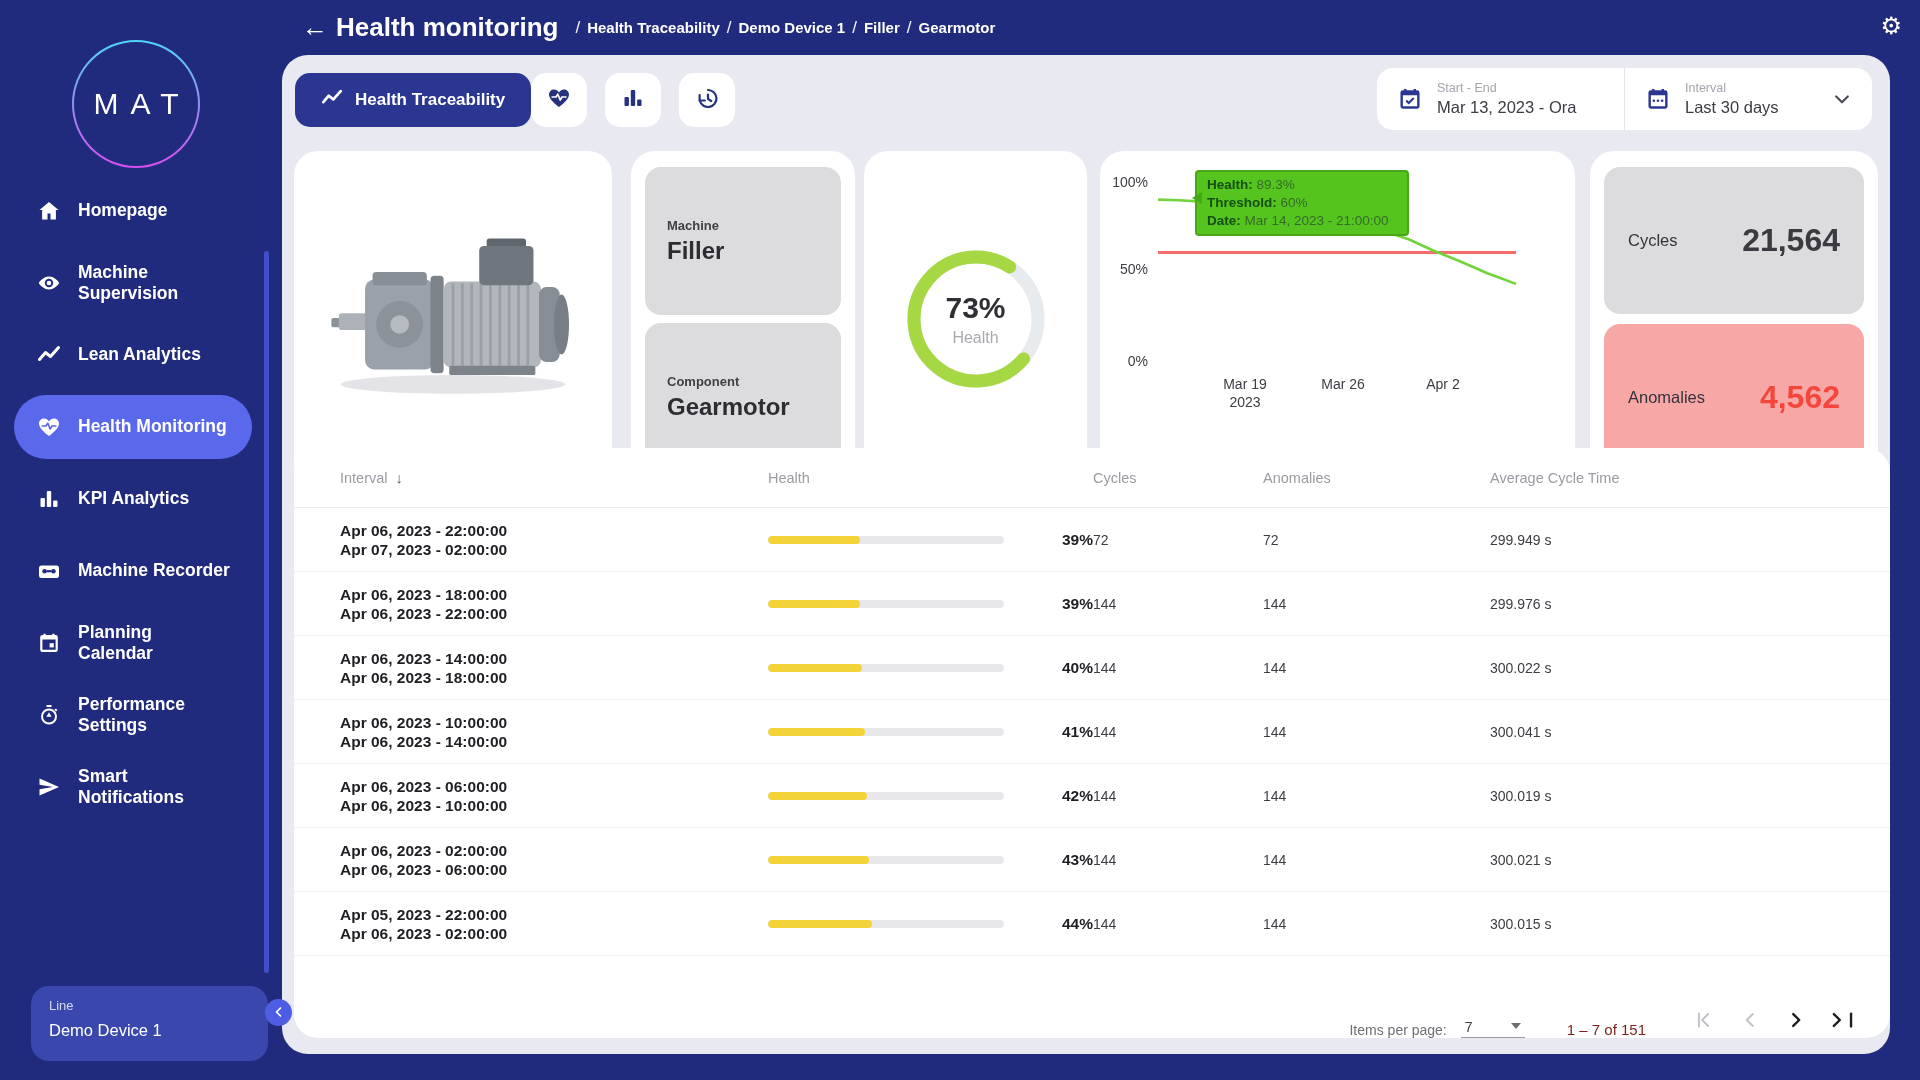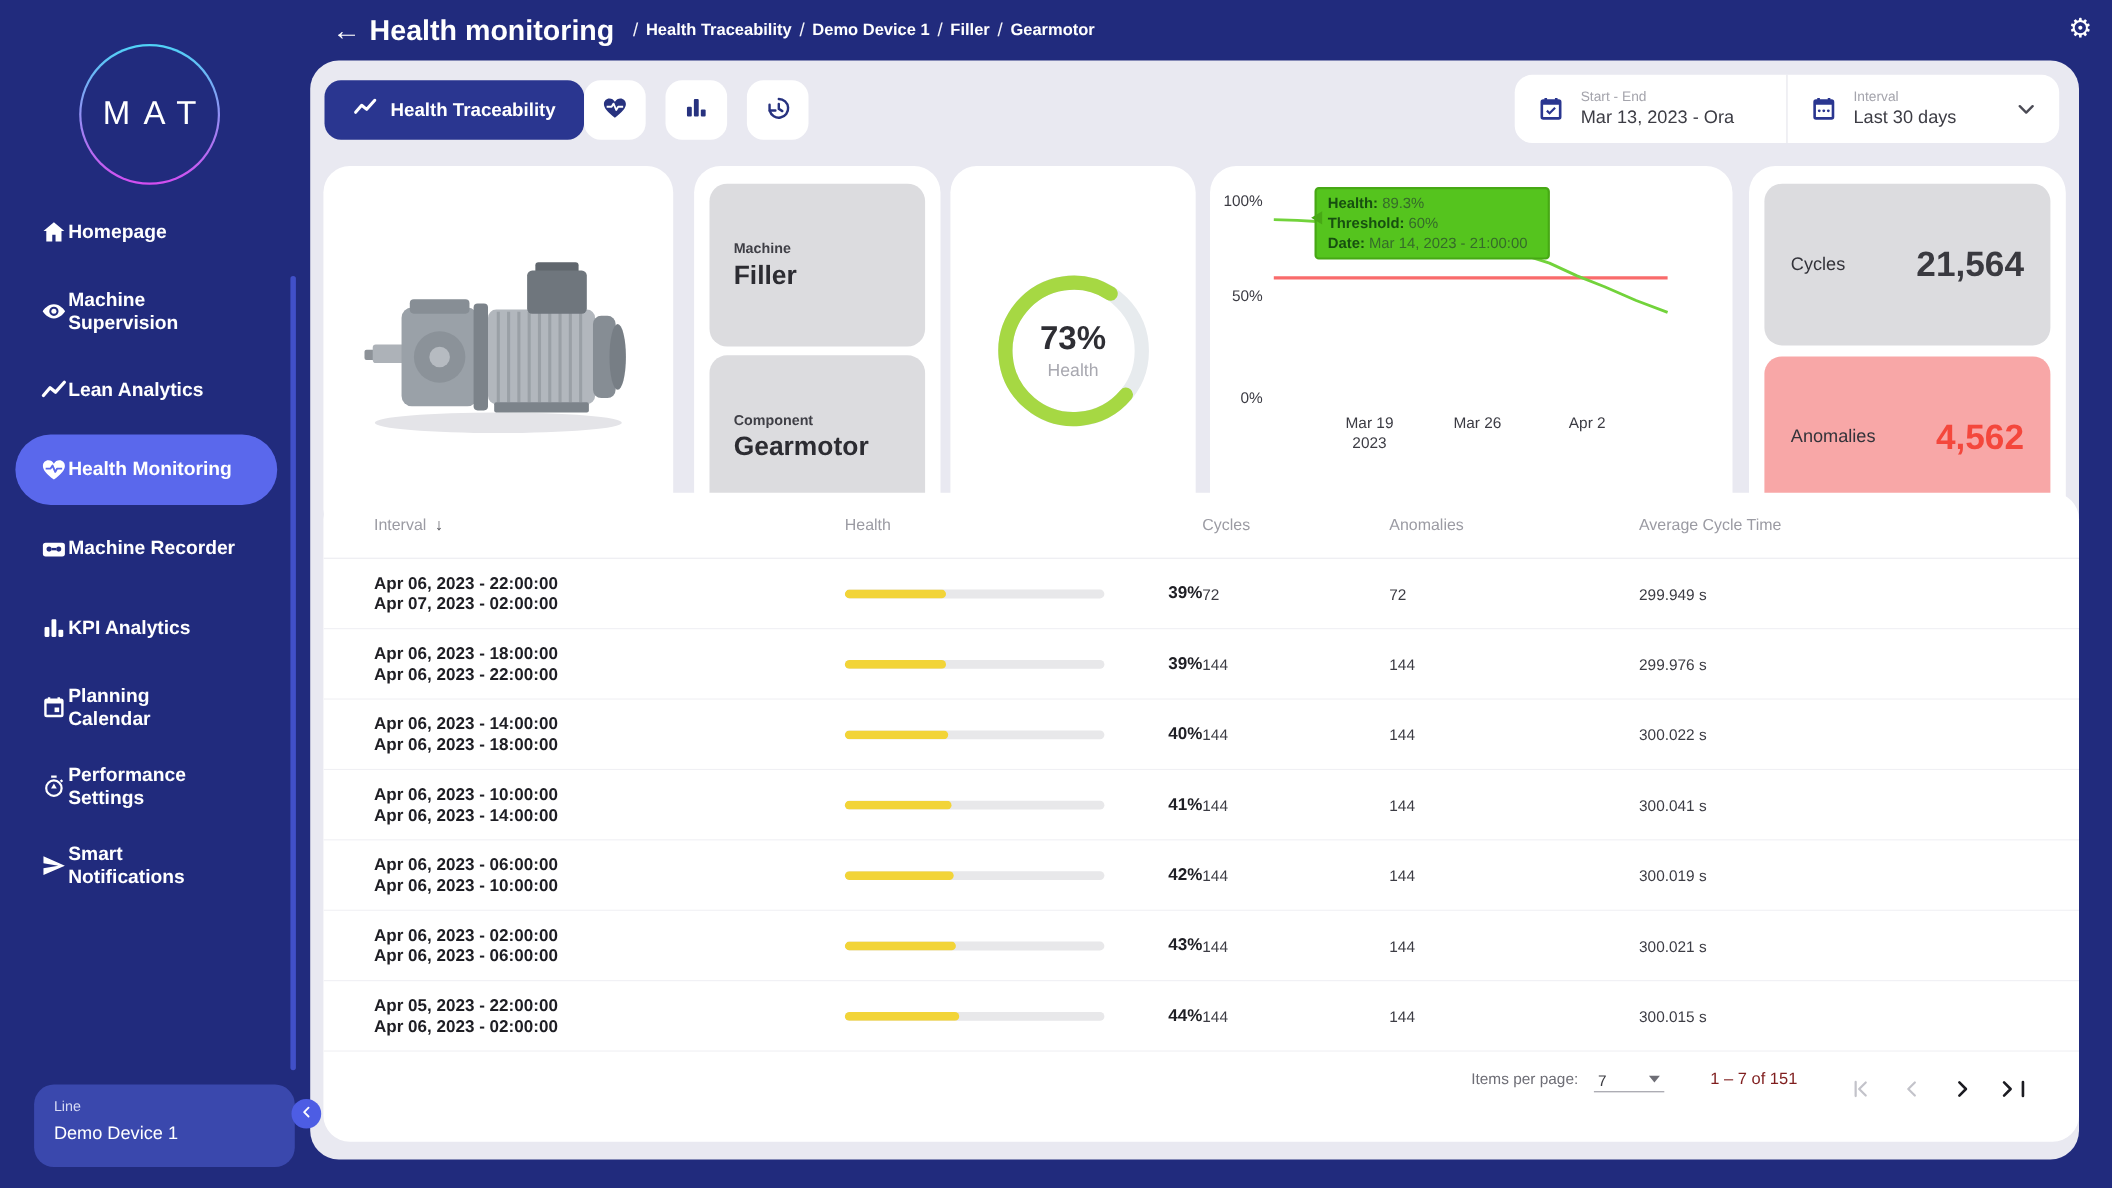--- a/index.html
+++ b/index.html
@@ -11,21 +11,21 @@
   .logo-wrap { position:absolute; left:72px; top:40px; width:128px; height:128px; border-radius:50%;
                background:linear-gradient(180deg,#4fd4f7,#d44df0); padding:2px; }
   .logo-inner { width:100%; height:100%; border-radius:50%; background:#212b7d; display:flex; align-items:center; justify-content:center; }
   .logo-text { font-size:30px; letter-spacing:12px; padding-left:12px; color:#fff; font-weight:400; }
   .nav { position:absolute; left:0; top:179px; width:282px; display:flex; flex-direction:column; gap:8px; }
   .nav-item { display:flex; align-items:center; height:64px; margin:0 30px 0 14px; padding-left:22px;
               border-radius:32px; cursor:pointer; }
   .nav-item.active { background:#5a68ec; }
   .nav-icon { width:26px; height:26px; flex:0 0 26px; display:flex; align-items:center; justify-content:center; color:#fff; }
   .nav-icon svg { width:24px; height:24px; }
-  .nav-label { font-size:17.5px; font-weight:bold; line-height:1.22; white-space:pre-line; }
+  .nav-label { margin-left:16px; font-size:17.5px; font-weight:bold; line-height:1.22; white-space:pre-line; }
   .pulse-line { stroke:#212b7d; }
   .nav-item.active .pulse-line { stroke:#5a68ec; }
   .knock { fill:#212b7d; }
   .sidebar-scroll { position:absolute; left:264px; top:251px; width:5px; height:722px; border-radius:3px; background:#4150c8; }
   .device-card { position:absolute; left:15px; top:986px; width:237px; height:75px; border-radius:18px;
                  background:#3a48ad; padding:12px 18px; cursor:pointer;margin-left:16px; }
   .device-label { font-size:13px; color:#d7dbf5; }
   .device-value { font-size:16.5px; color:#fff; margin-top:8px; }
   .collapse-btn { position:absolute; left:265px; top:999px; width:27px; height:27px; border-radius:50%;
                   background:#4d5de4; display:flex; align-items:center; justify-content:center; cursor:pointer; z-index:5; }
@@ -96,22 +96,22 @@
   .t-grid { display:grid; grid-template-columns:428px 325px 170px 227px 1fr; align-items:center; padding:0 46px; }
   .t-head { height:60px; color:#9b9ba3; font-size:14.5px; border-bottom:1px solid #ececf0; }
   .sort-arrow { font-weight:bold; color:#55555c; margin-left:8px; cursor:pointer; }
   .t-row { height:64px; border-bottom:1px solid #f0f0f4; cursor:pointer; }
   .c-interval .d1, .c-interval .d2 { font-size:15.5px; font-weight:bold; color:#1e1e24; line-height:19px; }
   .c-health { display:flex; align-items:center; gap:10px; }
   .bar { width:261px; height:8px; border-radius:4px; background:#e8e8ea; overflow:hidden; }
   .fill { height:100%; border-radius:4px; background:#f2d438; }
   .pct { font-size:15.5px; font-weight:bold; color:#1e1e24;margin-left:48px; }
   .c-cycles, .c-anom, .c-avg { font-size:14px; color:#3c3c44; }
-  .t-foot { position:absolute; left:0; bottom:0; width:100%; height:66px; display:flex; align-items:flex-start; justify-content:flex-end;
-            padding-right:42px; gap:0; }
+  .t-foot { position:absolute; left:0; bottom:0; width:100%; height:66px; display:flex; align-items:flex-end; justify-content:flex-end;
+            padding-right:30px; gap:0; }
   .ipp-label { font-size:14px; color:#6e6e76; }
   .ipp-select { display:flex; align-items:end; gap:18px; border-bottom:1px solid #9a9aa2; padding:2px 4px; margin-left:14px;
                 font-size:14px; color:#3a3a40; cursor:pointer; min-width:64px; }
   .ipp-caret { width:0; height:0; border:5px solid transparent; border-top:6px solid #6e6e76; margin-bottom:1px; margin-left:auto; }
   .range-text { font-size:15px; color:#7f1d1d; margin-left:42px; }
   .pg-btns { display:flex; align-items:center; gap:10px; margin-left:40px; }
   .pg-btn { width:36px; height:36px; display:flex; align-items:center; justify-content:center; cursor:pointer; }
   .pg-btn svg { width:22px; height:22px; }
   .pg-btn.disabled { color:#c3c3ca; }
   .pg-btn.enabled { color:#1c1c22; }
@@ -164,38 +164,38 @@
               <polyline class="pulse-line" points="4.5,11 9,11 10.8,8.2 13.2,14 15,11 19.5,11" fill="none" stroke-width="1.7" stroke-linejoin="round"></polyline>
             </svg>
           </span>
     <span class="nav-label">Health Monitoring</span>
   </div>
 
 
   <div class="nav-item">
     <span class="nav-icon">
             <svg viewBox="0 0 24 24">
+              <rect x="3.5" y="11" width="4.4" height="9" rx="1" fill="currentColor"></rect>
+              <rect x="9.8" y="4" width="4.4" height="16" rx="1" fill="currentColor"></rect>
+              <rect x="16.1" y="13.5" width="4.4" height="6.5" rx="1" fill="currentColor"></rect>
+            </svg>
+          </span>
+    <span class="nav-label">KPI Analytics</span>
+  </div>
+
+  <div class="nav-item">
+    <span class="nav-icon">
+            <svg viewBox="0 0 24 24">
               <rect x="2" y="6.5" width="20" height="12.5" rx="2.5" fill="currentColor"></rect>
               <circle class="knock" cx="7.6" cy="12.2" r="2.3"></circle>
               <circle class="knock" cx="16.4" cy="12.2" r="2.3"></circle>
               <rect class="knock" x="9.8" y="11.1" width="4.4" height="2.2"></rect>
             </svg>
           </span>
     <span class="nav-label">Machine Recorder</span>
-  </div>
-
-  <div class="nav-item">
-    <span class="nav-icon">
-            <svg viewBox="0 0 24 24">
-              <rect x="3.5" y="11" width="4.4" height="9" rx="1" fill="currentColor"></rect>
-              <rect x="9.8" y="4" width="4.4" height="16" rx="1" fill="currentColor"></rect>
-              <rect x="16.1" y="13.5" width="4.4" height="6.5" rx="1" fill="currentColor"></rect>
-            </svg>
-          </span>
-    <span class="nav-label">KPI Analytics</span>
   </div>
 
   <div class="nav-item">
     <span class="nav-icon">
             <svg viewBox="0 0 24 24">
               <path d="M18.5 4h-1V2.8h-2.2V4H8.7V2.8H6.5V4h-1A2.3 2.3 0 0 0 3.2 6.3v12.4A2.3 2.3 0 0 0 5.5 21h13a2.3 2.3 0 0 0 2.3-2.3V6.3A2.3 2.3 0 0 0 18.5 4Zm.1 14.8H5.4V8.6h13.2Z" fill="currentColor"></path>
               <rect x="12.6" y="12.2" width="4.2" height="4.2" fill="currentColor"></rect>
             </svg>
           </span>
     <span class="nav-label">Planning

